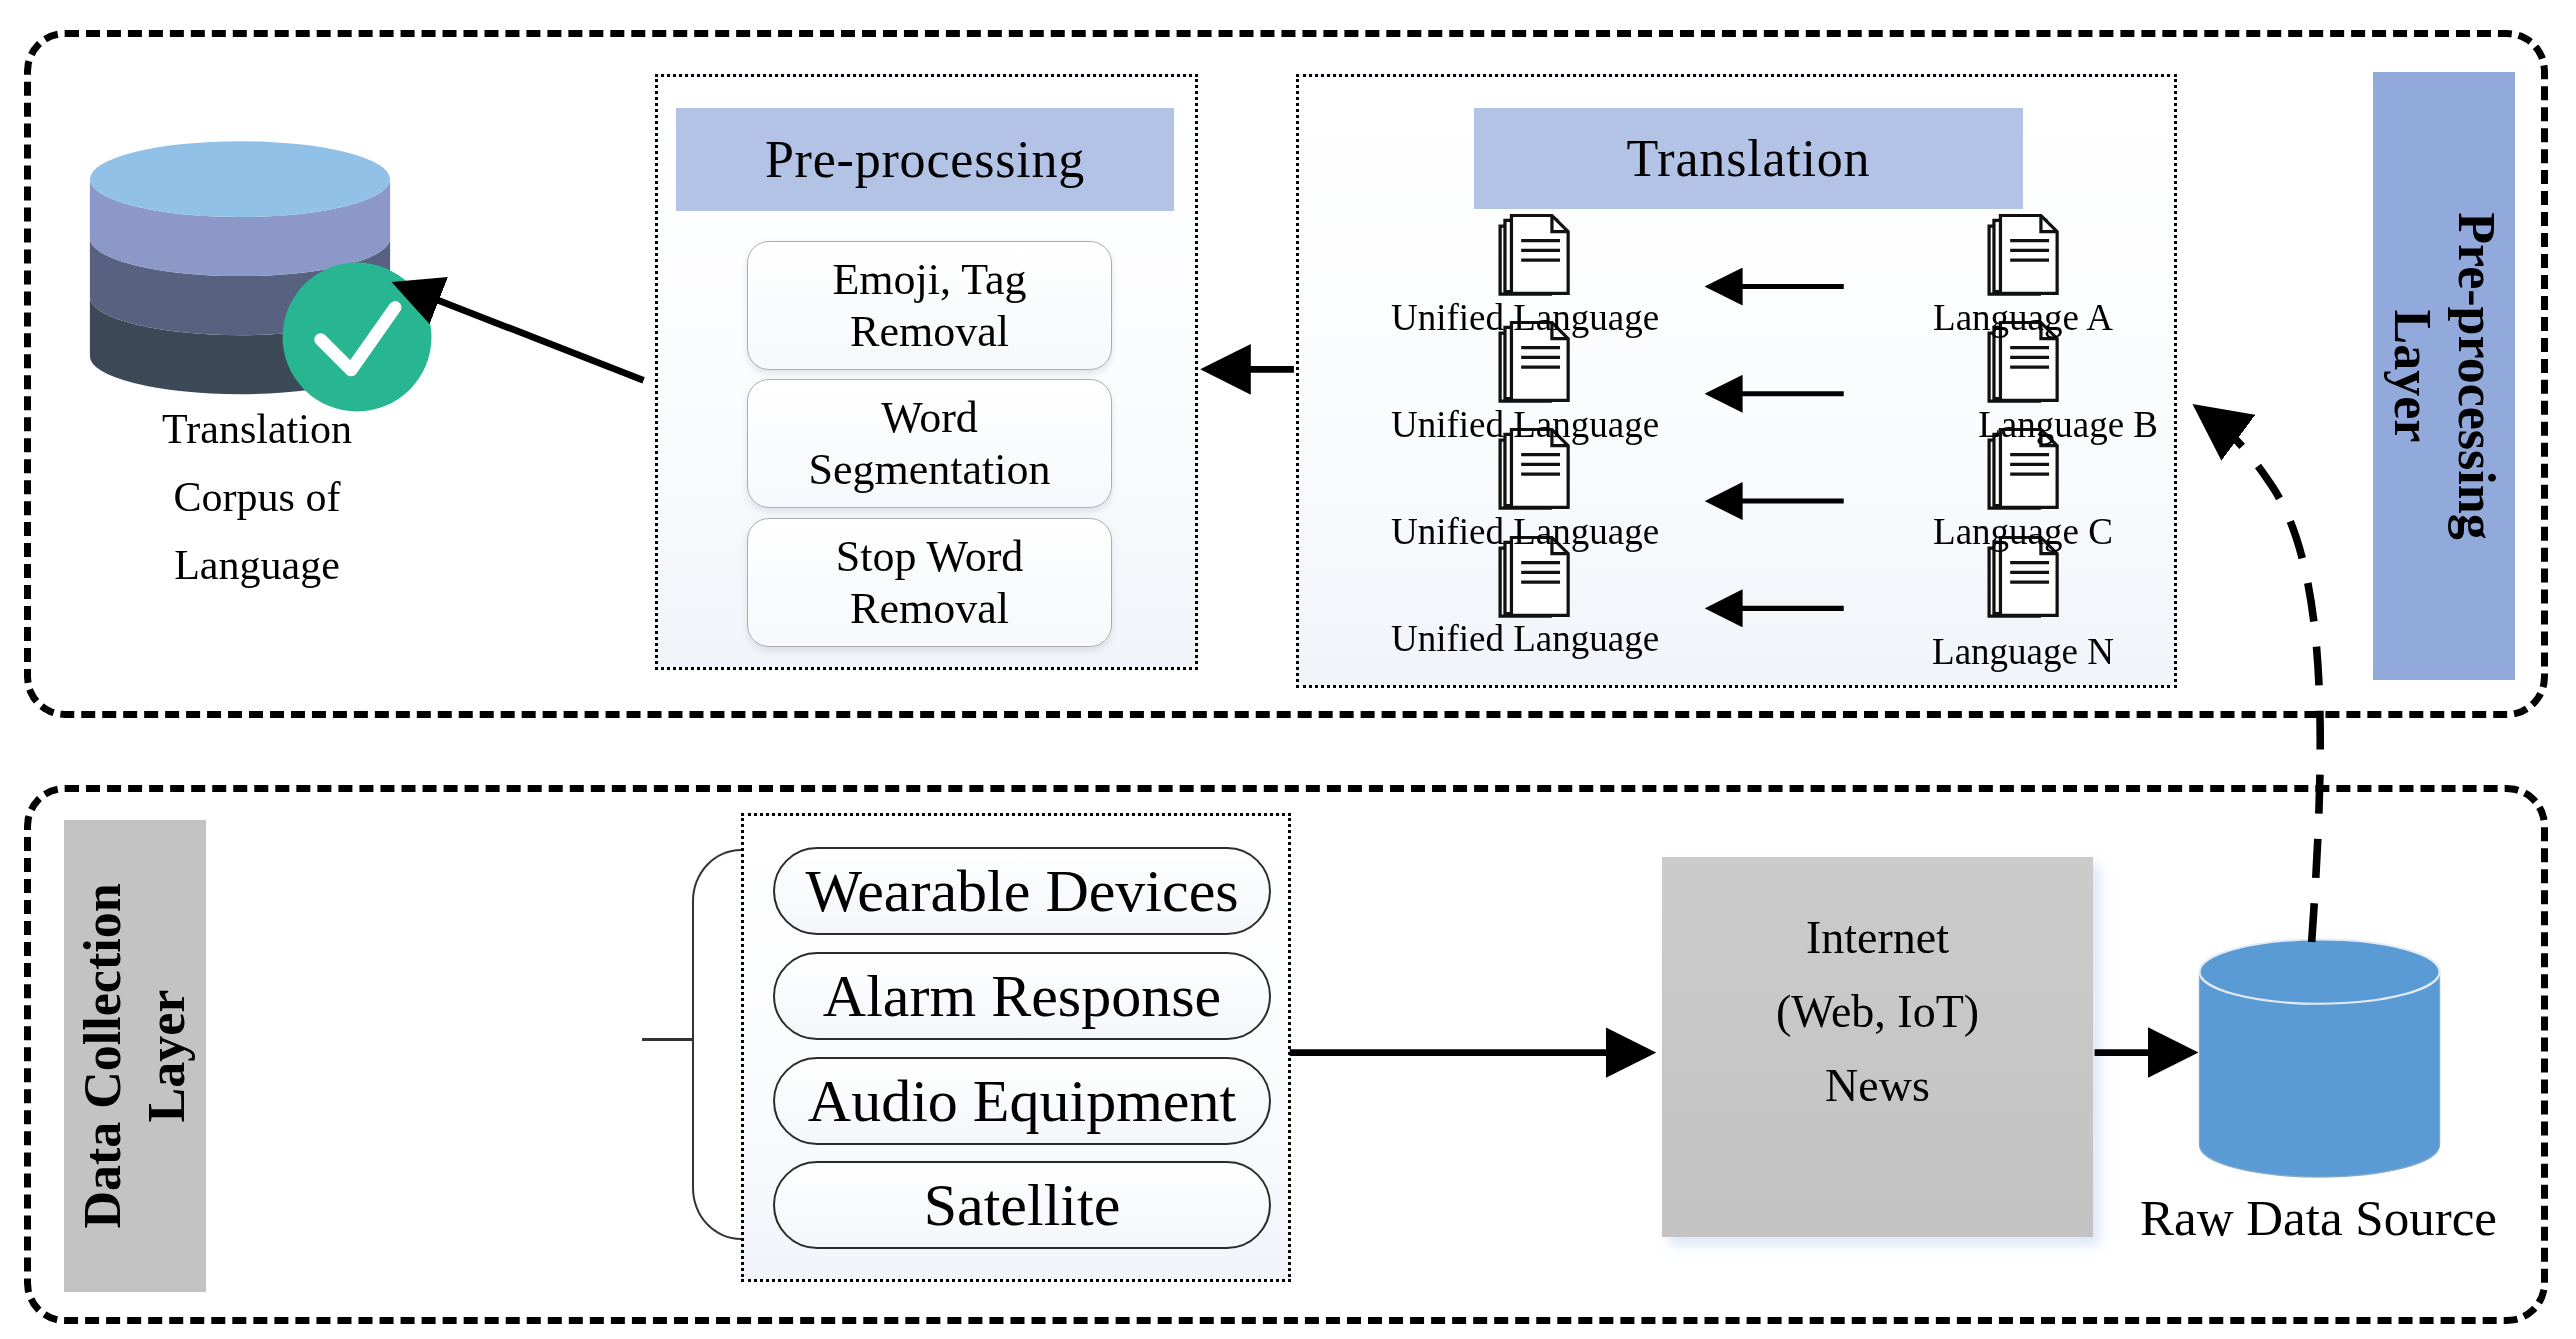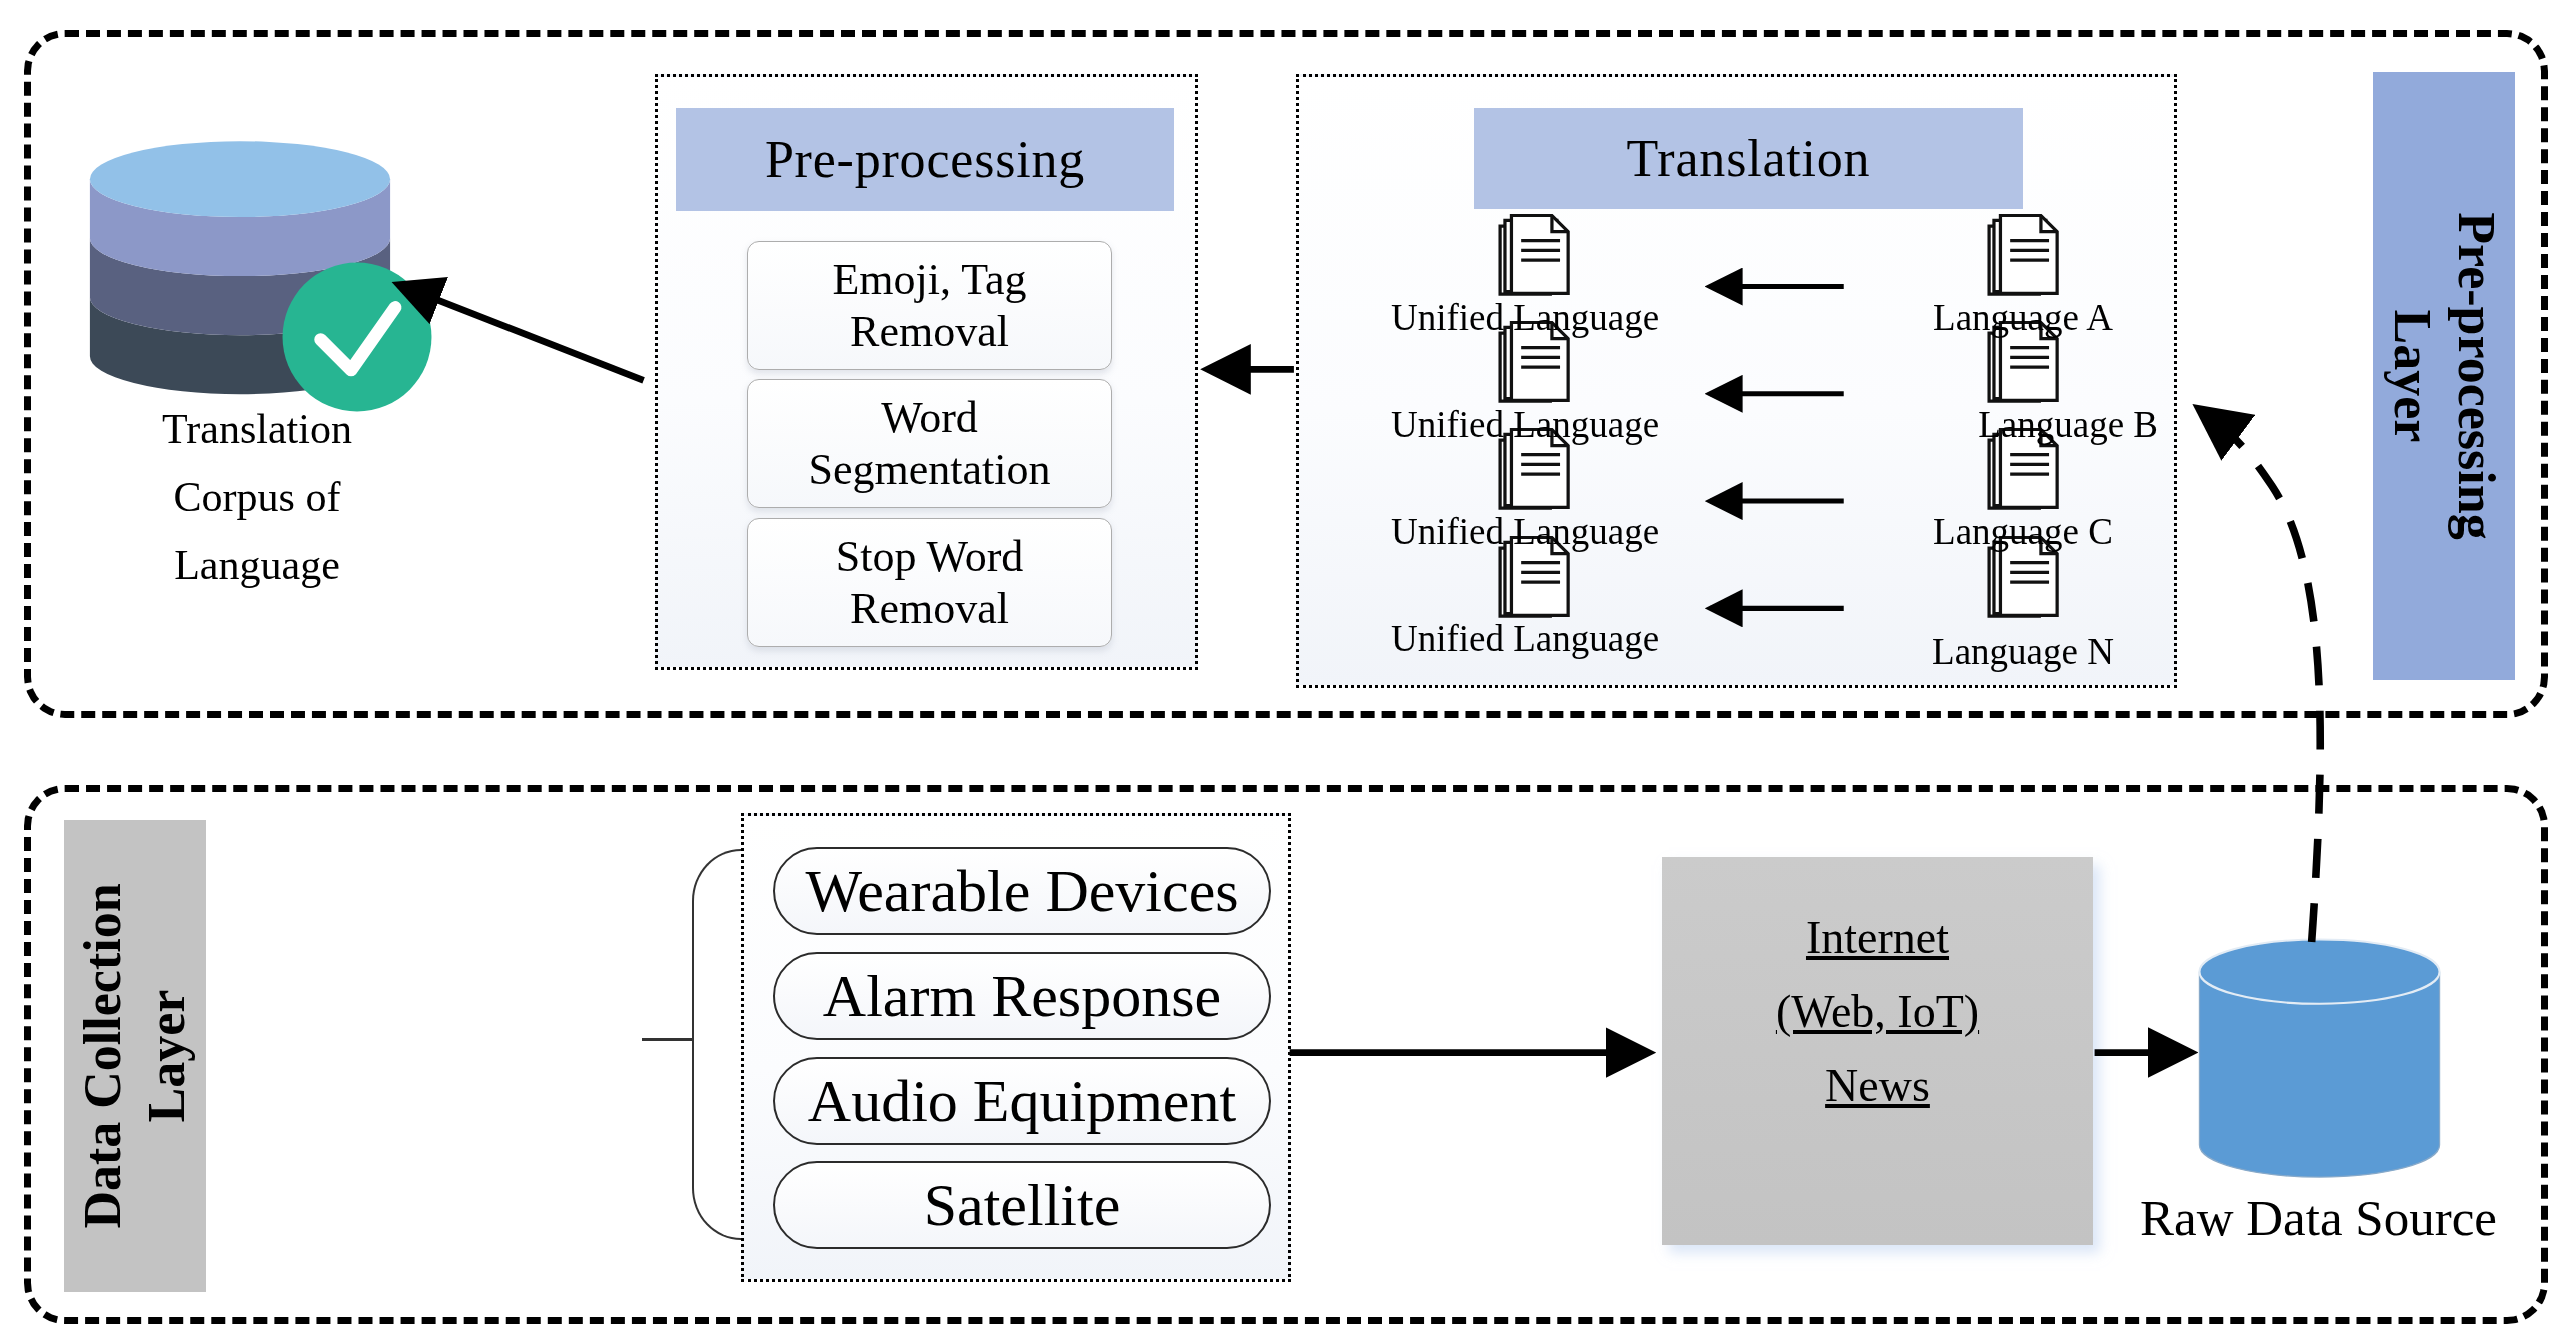--- a/index.html
+++ b/index.html
@@ -18,21 +18,21 @@
     background:linear-gradient(180deg,#ffffff 0%,#fbfcfe 55%,#f1f4f9 100%);
   }
   
   .hdr{
     position:absolute;display:flex;align-items:center;justify-content:center;
     font-size:52px;letter-spacing:0.8px;
   }
   
   .step-pill{
     position:absolute;left:747px;width:363px;height:127px;border:1.7px solid #adadad;
-    border-radius:12px;display:flex;align-items:center;justify-content:center;text-align:center;
+    border-radius:22px;display:flex;align-items:center;justify-content:center;text-align:center;
     background:linear-gradient(180deg,#ffffff,#f6f8fb);
     box-shadow:0 3.4px 6.8px rgba(150,160,180,.25);
   }
   .step-pill span{display:block;width:287px;font-size:44px;line-height:52px;}
   
   .sensor-pill{
     position:absolute;left:773px;width:494px;height:84px;border:2.5px solid #2b2b2b;
     border-radius:44px;display:flex;align-items:center;justify-content:center;
     font-size:60px;background:linear-gradient(180deg,#ffffff,#f4f6fa);
   }
@@ -170,21 +170,21 @@
   <div class="sensor-pill" style="top:952px;">
     <span>Alarm Response</span>
   </div>
   <div class="sensor-pill" style="top:1057px;">
     <span>Audio Equipment</span>
   </div>
   <div class="sensor-pill" style="top:1161px;">
     <span>Satellite</span>
   </div>
 
-  <div class="gray-node" style="left:1662px;top:857px;width:431px;height:380px;padding-bottom:8px;text-decoration:underline;">
+  <div class="gray-node" style="left:1662px;top:857px;width:431px;height:380px;padding-bottom:0;">
     <div style="transform:translateY(-35px);">
       <span class="ln">Internet</span>
       <span class="ln">(Web, IoT)</span>
       <span class="ln">News</span>
     </div>
   </div>
 
   <svg class="abs" style="left:2196px;top:904px;" width="247" height="279" viewBox="0 0 292 330">
     <path d="M4,80 L4,285 A142,38 0 0 0 288,285 L288,80 A142,38 0 0 1 4,80 Z" fill="#5b9bd5" stroke="#87a9c9" stroke-width="1.5"></path>
     <ellipse cx="146" cy="80" rx="142" ry="38" fill="#5b9bd5" stroke="#e3ecf5" stroke-width="2.5"></ellipse>

